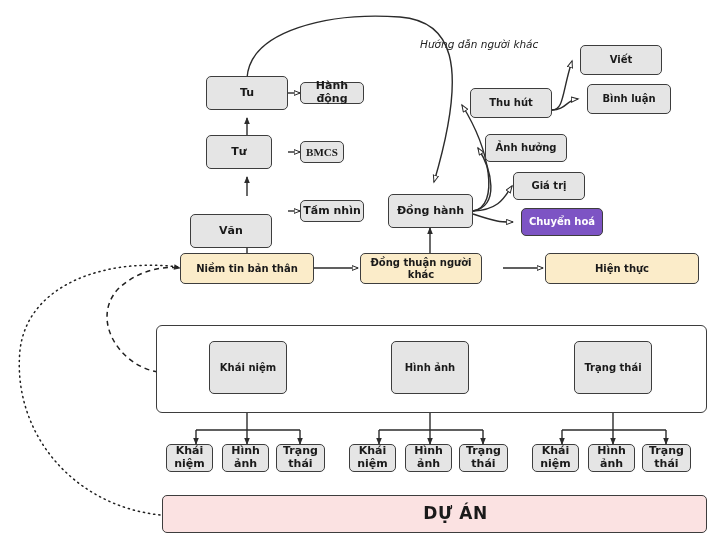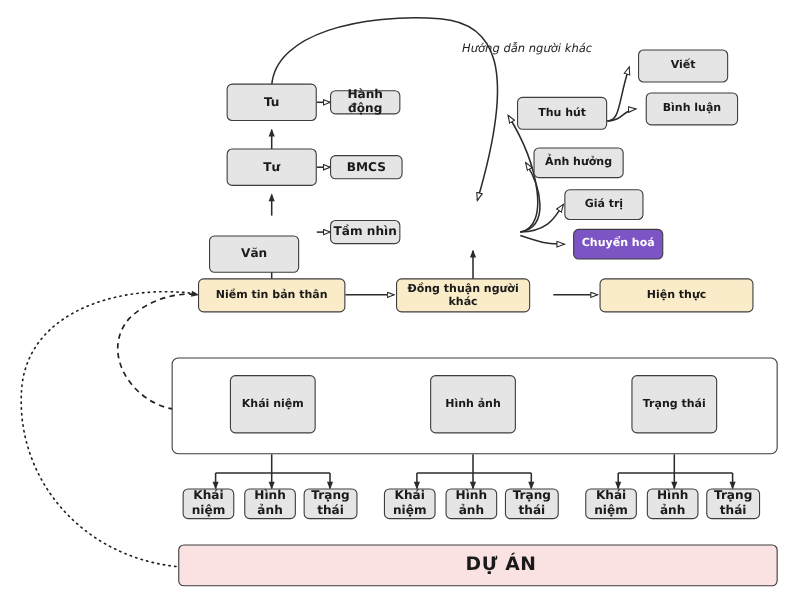--- a/index.html
+++ b/index.html
@@ -104,34 +104,37 @@
     <path d="M160,515 C70,505 12,430 20,350 C28,282 110,258 178,267" fill="none" stroke="#1f1f1f" stroke-width="1.5" stroke-dasharray="1.2,4" stroke-linecap="round"></path>
   </svg>
 
   <div class="node green fs11" style="left:206px;top:76px;width:82px;height:34px;">
     <span>Tu</span>
   </div>
   <div class="node green fs9" style="left:300px;top:82px;width:64px;height:22px;">
     <span>Hành động</span>
   </div>
 
-  <div class="node green fs11" style="left:206px;top:135px;width:82px;height:34px;">
+  <div class="node green fs11" style="left:206px;top:135px;width:66px;height:34px;">
     <span>Tư</span>
   </div>
-  <div class="node green fs9" style="left:300px;top:141px;width:66px;height:22px;">
+  <div class="node green fs9" style="left:300px;top:141px;width:44px;height:22px;font-family:Liberation Serif, serif;">
     <span>BMCS</span>
   </div>
 
   <div class="node green fs11" style="left:190px;top:194px;width:82px;height:34px;margin-top:20px;">
     <span>Văn</span>
   </div>
   <div class="node green fs9" style="left:300px;top:200px;width:64px;height:22px;">
     <span>Tầm nhìn</span>
   </div>
 
+  <div class="node green fs11" style="left:388px;top:194px;width:85px;height:34px;">
+    <span>Đồng hành</span>
+  </div>
 
   <div class="node green fs10" style="left:470px;top:88px;width:82px;height:30px;">
     <span>Thu hút</span>
   </div>
   <div class="node green fs10" style="left:485px;top:134px;width:82px;height:28px;">
     <span>Ảnh hưởng</span>
   </div>
   <div class="node green fs10" style="left:513px;top:172px;width:72px;height:28px;">
     <span>Giá trị</span>
   </div>
@@ -147,21 +150,21 @@
   </div>
 
   <div class="edge-label" style="left:420px;top:38px;">Hướng dẫn người khác</div>
 
   <div class="node yellow fs10" style="left:180px;top:253px;width:134px;height:31px;">
     <span>Niềm tin bản thân</span>
   </div>
   <div class="node yellow fs10" style="left:360px;top:253px;width:122px;height:31px;">
     <span>Đồng thuận người khác</span>
   </div>
-  <div class="node yellow fs10" style="left:545px;top:253px;width:140px;height:31px;">
+  <div class="node yellow fs10" style="left:545px;top:253px;width:154px;height:31px;">
     <span>Hiện thực</span>
   </div>
 
   <div class="panel" style="left:156px;top:325px;width:551px;height:88px;"></div>
 
   <div class="node green fs10" style="left:209px;top:341px;width:78px;height:53px;">
     <span>Khái niệm</span>
   </div>
   <div class="node green fs10" style="left:391px;top:341px;width:78px;height:53px;">
     <span>Hình ảnh</span>

